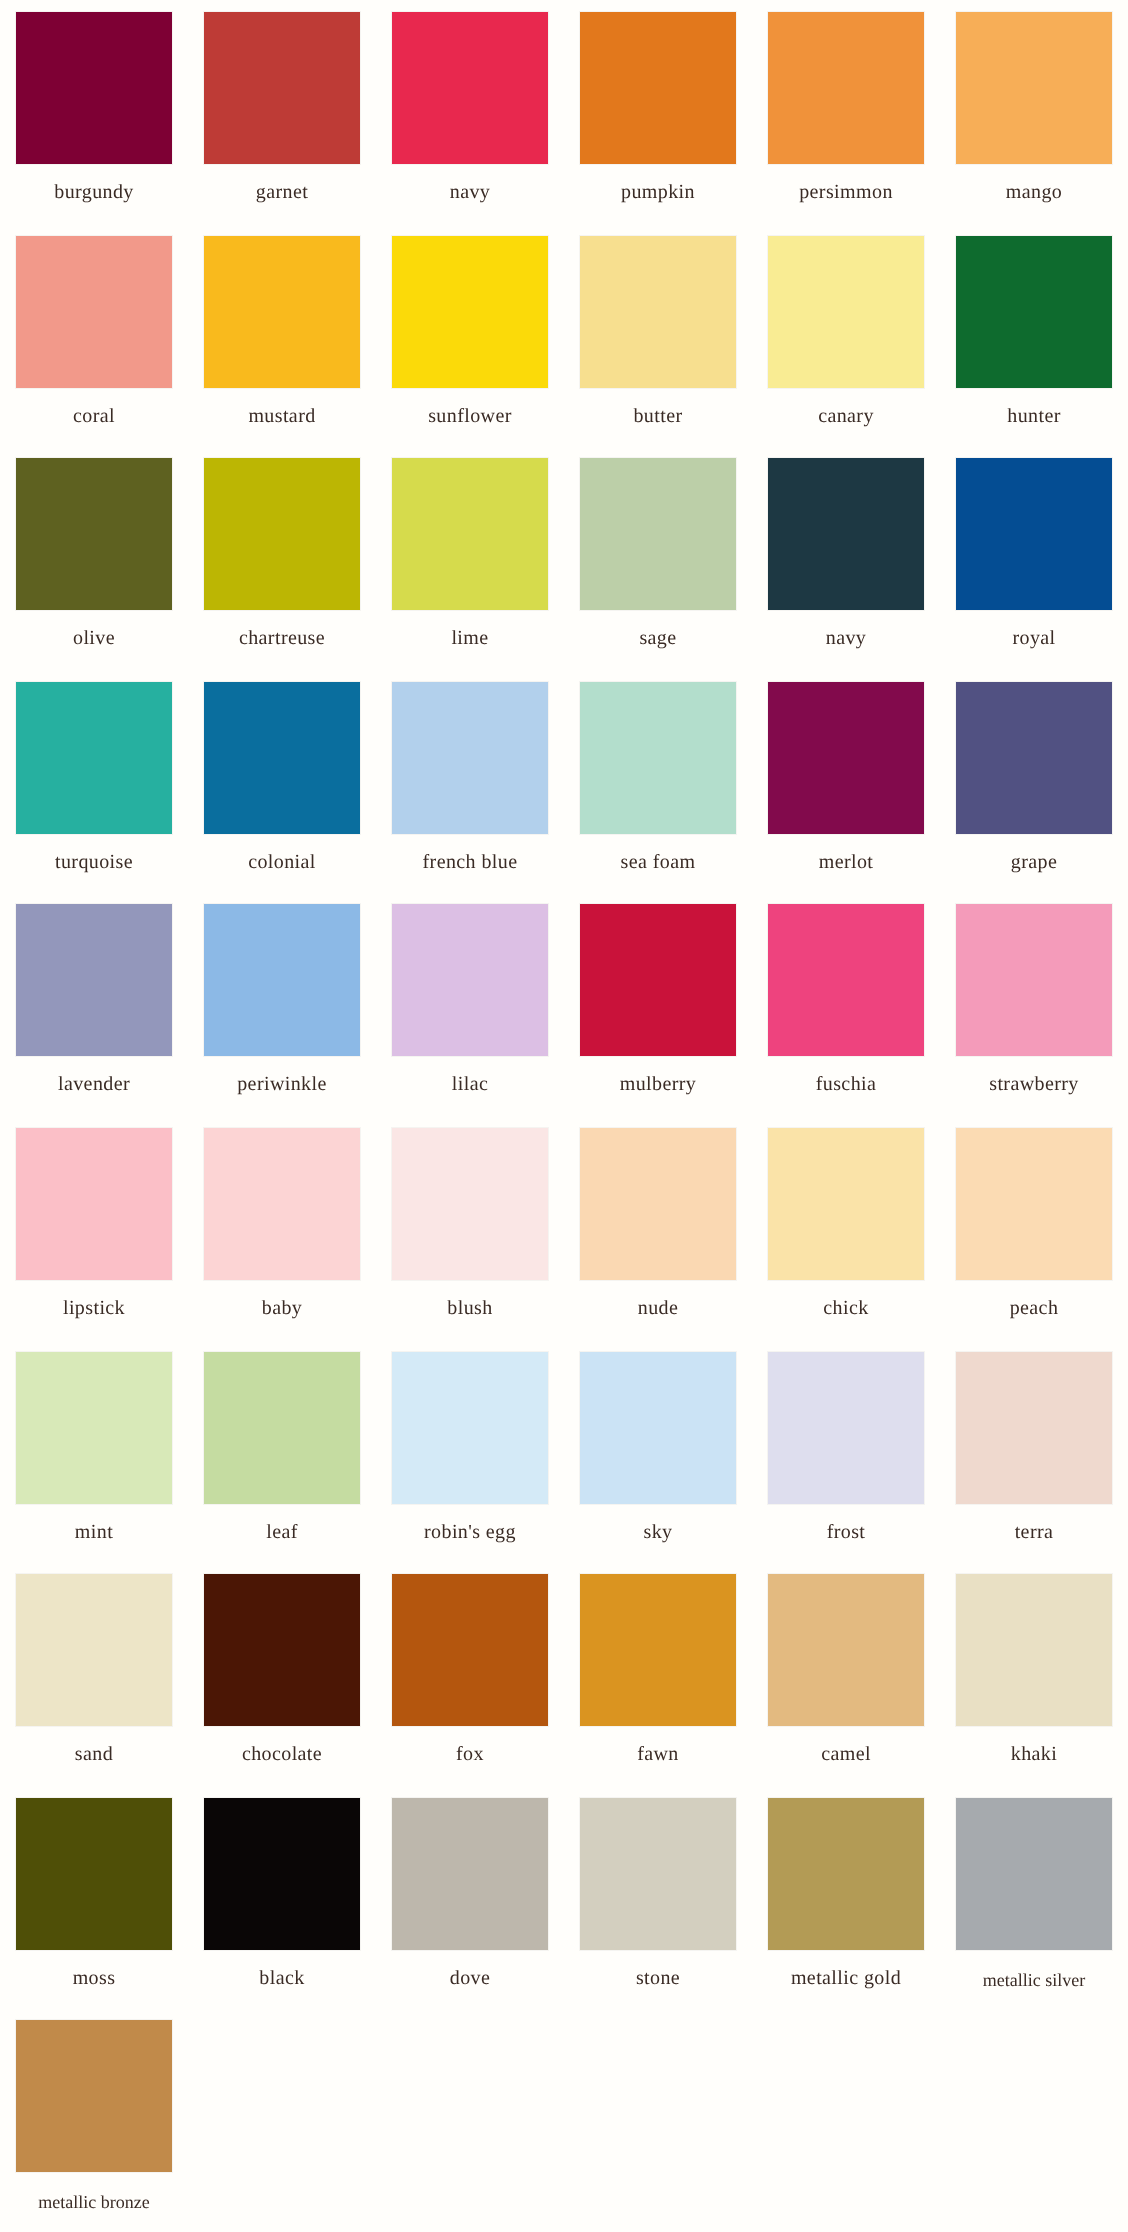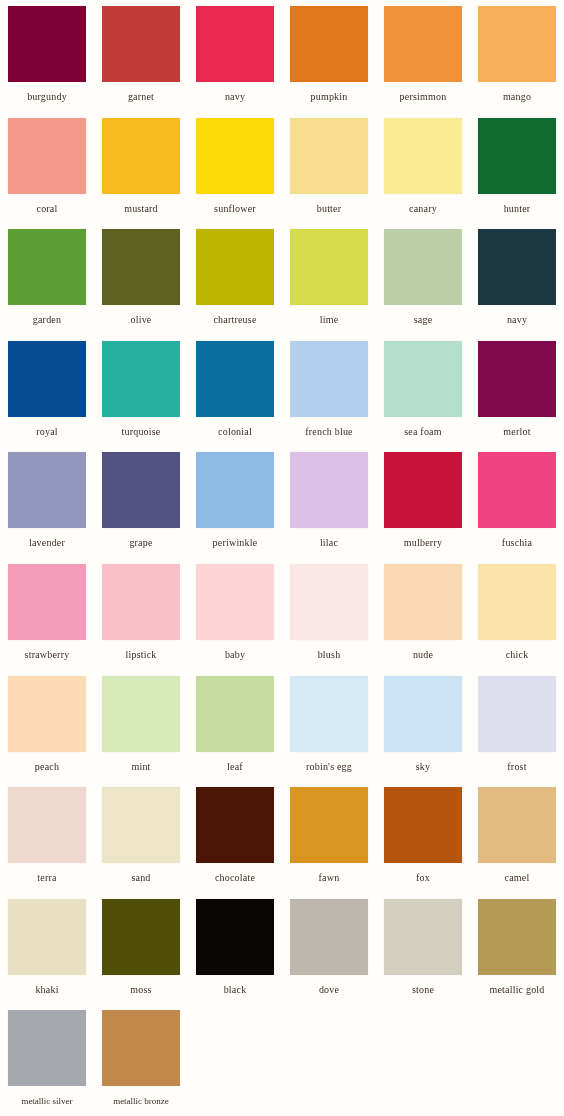--- a/index.html
+++ b/index.html
@@ -107,24 +107,20 @@
       </div>
       <div class="swatch-cell">
         <div class="swatch-chip" style="background-color: rgb(249, 236, 147);"></div>
         <div class="swatch-label">canary</div>
       </div>
       <div class="swatch-cell">
         <div class="swatch-chip" style="background-color: rgb(14, 107, 46);"></div>
         <div class="swatch-label">hunter</div>
       </div>
       <div class="swatch-cell">
-        <div class="swatch-chip" style="background-color: rgb(92, 158, 51);"></div>
-        <div class="swatch-label">garden</div>
-      </div>
-      <div class="swatch-cell">
         <div class="swatch-chip" style="background-color: rgb(94, 97, 32);"></div>
         <div class="swatch-label">olive</div>
       </div>
       <div class="swatch-cell">
         <div class="swatch-chip" style="background-color: rgb(188, 182, 3);"></div>
         <div class="swatch-label">chartreuse</div>
       </div>
       <div class="swatch-cell">
         <div class="swatch-chip" style="background-color: rgb(214, 219, 76);"></div>
         <div class="swatch-label">lime</div>
@@ -155,28 +151,28 @@
       </div>
       <div class="swatch-cell">
         <div class="swatch-chip" style="background-color: rgb(179, 222, 204);"></div>
         <div class="swatch-label">sea foam</div>
       </div>
       <div class="swatch-cell">
         <div class="swatch-chip" style="background-color: rgb(130, 10, 76);"></div>
         <div class="swatch-label">merlot</div>
       </div>
       <div class="swatch-cell">
+        <div class="swatch-chip" style="background-color: rgb(81, 81, 130);"></div>
+        <div class="swatch-label">grape</div>
+      </div>
+      <div class="swatch-cell">
         <div class="swatch-chip" style="background-color: rgb(147, 151, 187);"></div>
         <div class="swatch-label">lavender</div>
       </div>
       <div class="swatch-cell">
-        <div class="swatch-chip" style="background-color: rgb(81, 81, 130);"></div>
-        <div class="swatch-label">grape</div>
-      </div>
-      <div class="swatch-cell">
         <div class="swatch-chip" style="background-color: rgb(140, 185, 230);"></div>
         <div class="swatch-label">periwinkle</div>
       </div>
       <div class="swatch-cell">
         <div class="swatch-chip" style="background-color: rgb(220, 191, 228);"></div>
         <div class="swatch-label">lilac</div>
       </div>
       <div class="swatch-cell">
         <div class="swatch-chip" style="background-color: rgb(201, 18, 58);"></div>
         <div class="swatch-label">mulberry</div>
@@ -239,26 +235,26 @@
       </div>
       <div class="swatch-cell">
         <div class="swatch-chip" style="background-color: rgb(237, 229, 199);"></div>
         <div class="swatch-label">sand</div>
       </div>
       <div class="swatch-cell">
         <div class="swatch-chip" style="background-color: rgb(75, 22, 5);"></div>
         <div class="swatch-label">chocolate</div>
       </div>
       <div class="swatch-cell">
+        <div class="swatch-chip" style="background-color: rgb(180, 86, 14);"></div>
+        <div class="swatch-label">fox</div>
+      </div>
+      <div class="swatch-cell">
         <div class="swatch-chip" style="background-color: rgb(218, 148, 32);"></div>
         <div class="swatch-label">fawn</div>
-      </div>
-      <div class="swatch-cell">
-        <div class="swatch-chip" style="background-color: rgb(180, 86, 14);"></div>
-        <div class="swatch-label">fox</div>
       </div>
       <div class="swatch-cell">
         <div class="swatch-chip" style="background-color: rgb(227, 186, 128);"></div>
         <div class="swatch-label">camel</div>
       </div>
       <div class="swatch-cell">
         <div class="swatch-chip" style="background-color: rgb(233, 224, 196);"></div>
         <div class="swatch-label">khaki</div>
       </div>
       <div class="swatch-cell">

